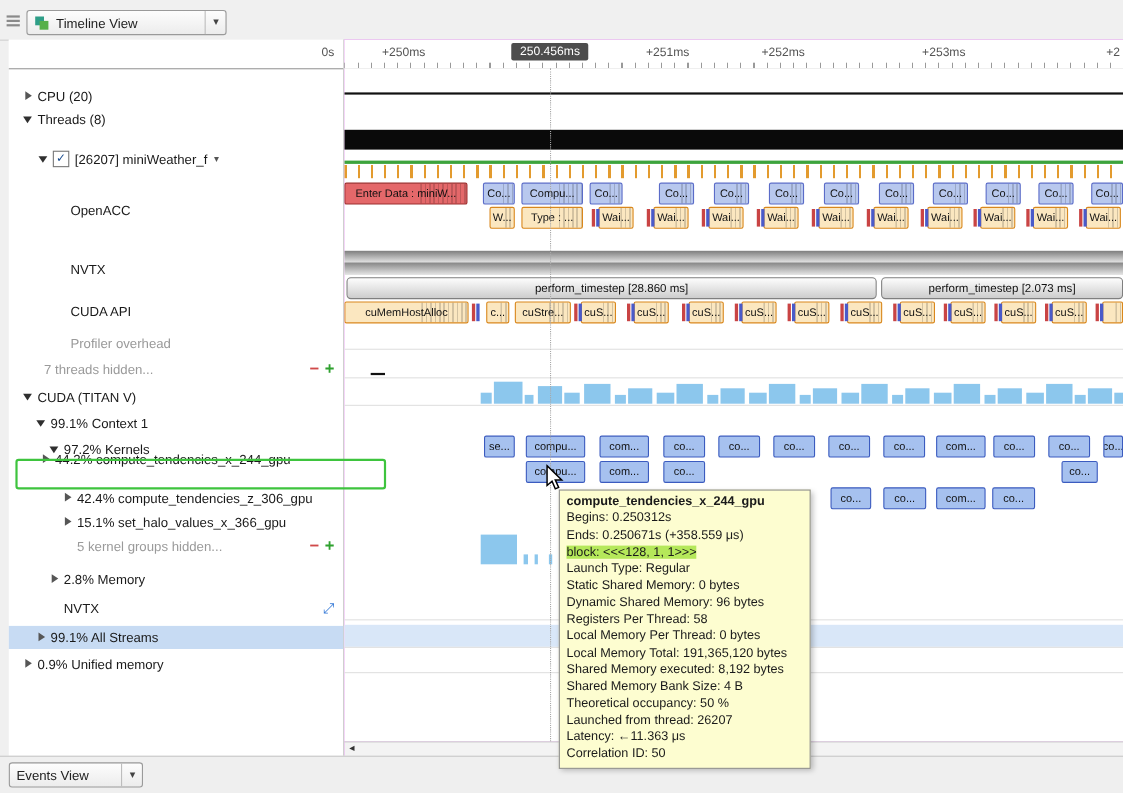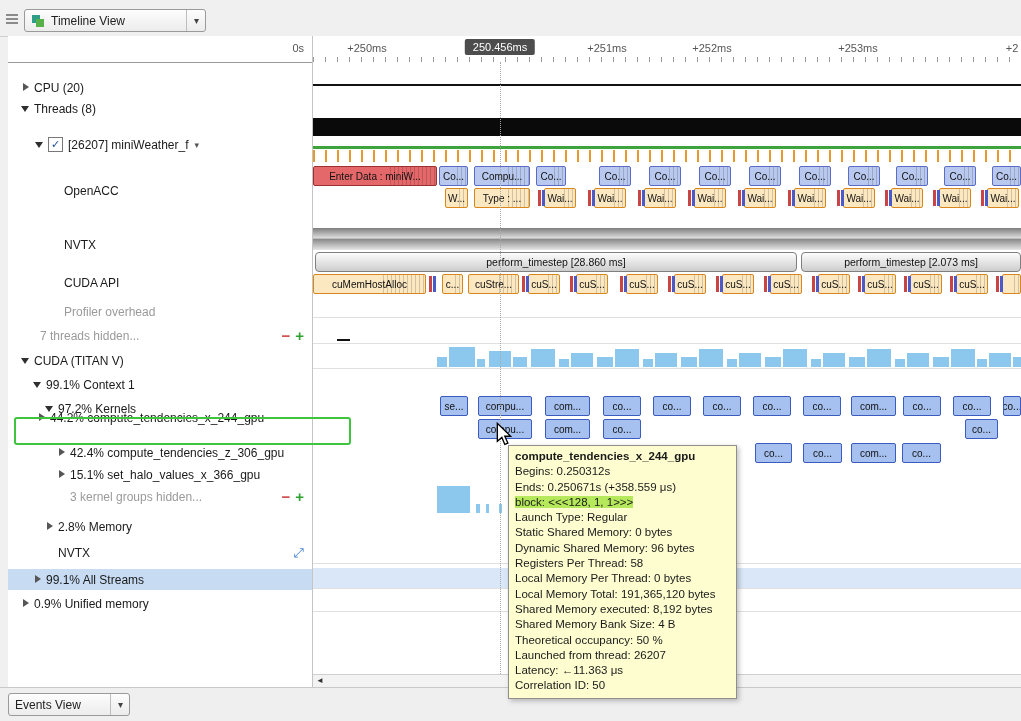--- a/index.html
+++ b/index.html
@@ -160,21 +160,21 @@
         </div>
         <div class="sb-row" style="top: 379px; padding-left: 48px;">
           <span class="exp right"></span>
           <span class="sb-label">42.4% compute_tendencies_z_306_gpu</span>
         </div>
         <div class="sb-row" style="top: 401px; padding-left: 48px;">
           <span class="exp right"></span>
           <span class="sb-label">15.1% set_halo_values_x_366_gpu</span>
         </div>
         <div class="sb-row dim" style="top: 423px; padding-left: 62px;">
-          <span class="sb-label">3 kernel groups hidden...</span>
+          <span class="sb-label">5 kernel groups hidden...</span>
           <span class="hid-btns">
             <span class="btn-minus">−</span>
             <span class="btn-plus">+</span>
           </span>
         </div>
         <div class="sb-row" style="top: 453px; padding-left: 36px;">
           <span class="exp right"></span>
           <span class="sb-label">2.8% Memory</span>
         </div>
         <div class="sb-row" style="top: 479px; padding-left: 50px;">
@@ -204,21 +204,21 @@
       <div class="badge">250.456ms</div>
       <div class="rticks"></div>
     </div>
     <div class="canvas">
       <div class="marker-line"></div>
     <div class="tl-solid" style="height: 2px; background: rgb(17, 17, 17); top: 22px;"></div>
         <div class="tl-solid" style="height: 18px; background: rgb(10, 10, 10); top: 56px;"></div>
         <div class="tl-solid" style="height: 3px; background: rgb(61, 164, 61); top: 84px;"></div>
         <div class="tl-ticks" style="height: 12px; top: 88px;"></div>
         <div class="tl-lane" style="height: 20px; top: 104px;">
-          <span class="blk red" style="left: 0px; width: 124px;">Enter Data : miniW...</span>
+          <span class="blk red" style="left: 0px; width: 112px;">Enter Data : miniW...</span>
           <span class="blk blue" style="left: 126px; width: 29px;">Co...</span>
           <span class="blk blue" style="left: 161px; width: 56px;">Compu...</span>
           <span class="blk blue" style="left: 223px; width: 30px;">Co...</span>
           <span class="blk blue" style="left: 286px; width: 32px;">Co...</span>
           <span class="blk blue" style="left: 336px; width: 32px;">Co...</span>
           <span class="blk blue" style="left: 386px; width: 32px;">Co...</span>
           <span class="blk blue" style="left: 436px; width: 32px;">Co...</span>
           <span class="blk blue" style="left: 486px; width: 32px;">Co...</span>
           <span class="blk blue" style="left: 535px; width: 32px;">Co...</span>
           <span class="blk blue" style="left: 583px; width: 32px;">Co...</span>

